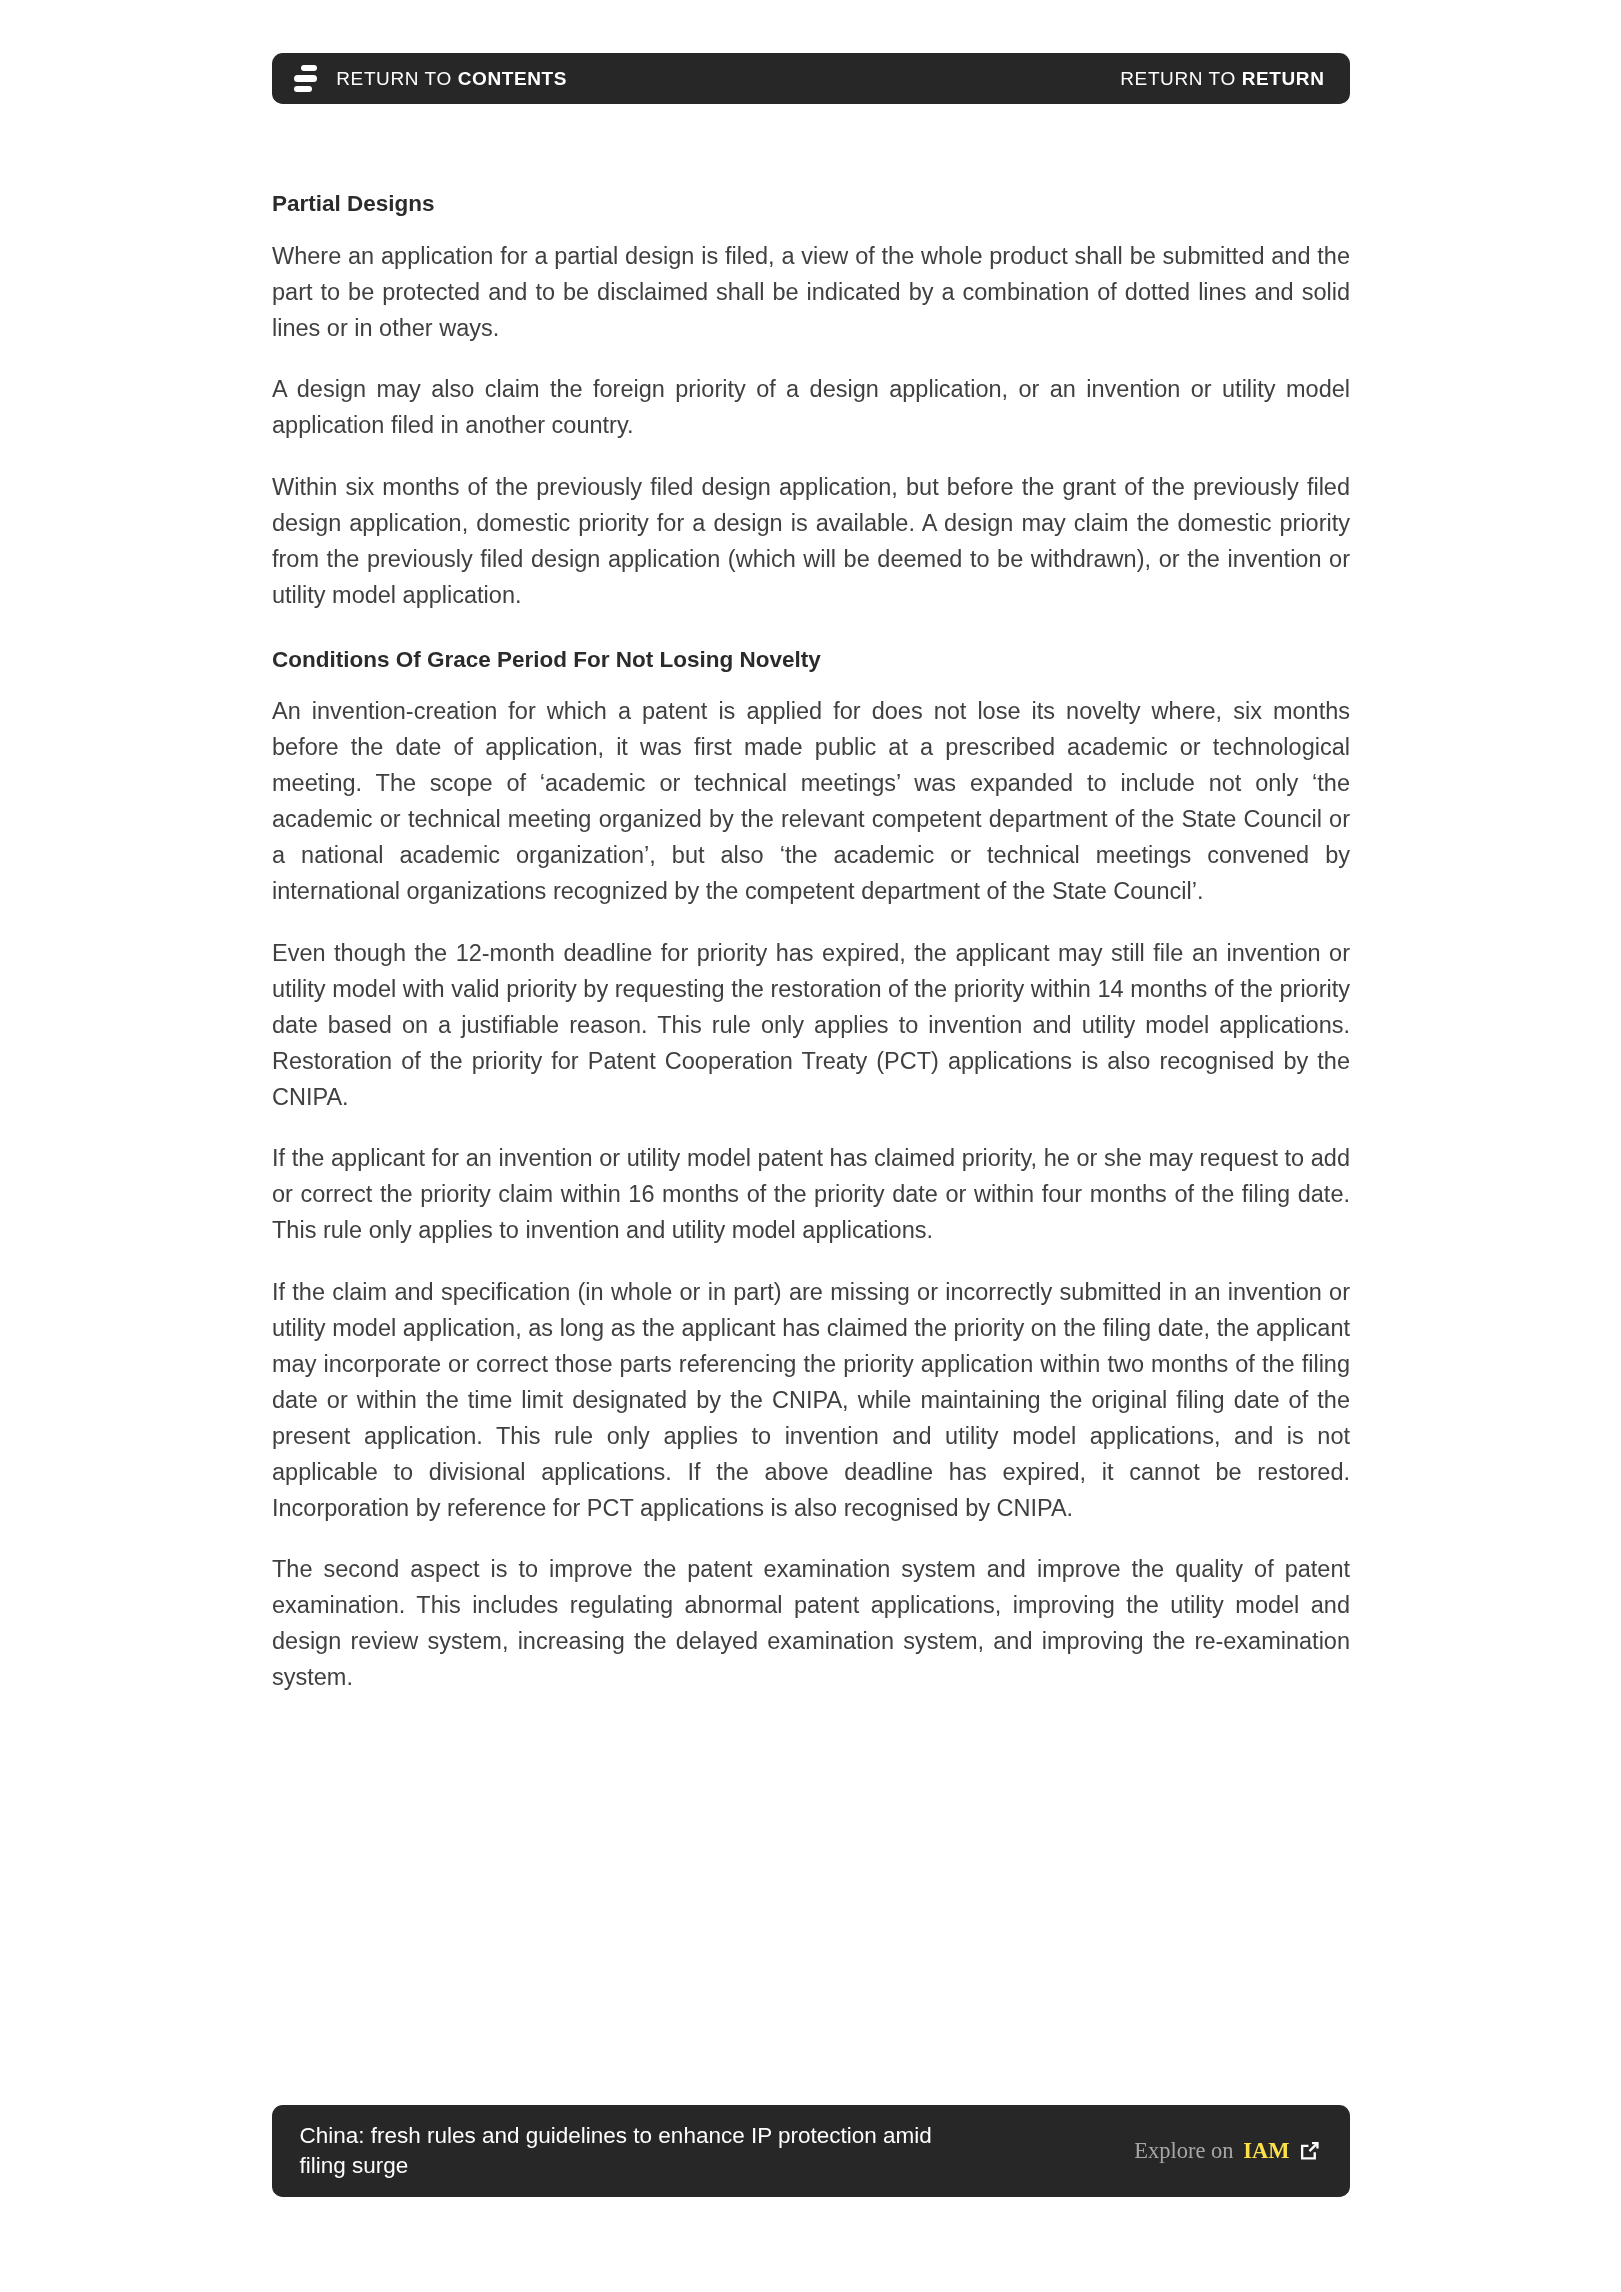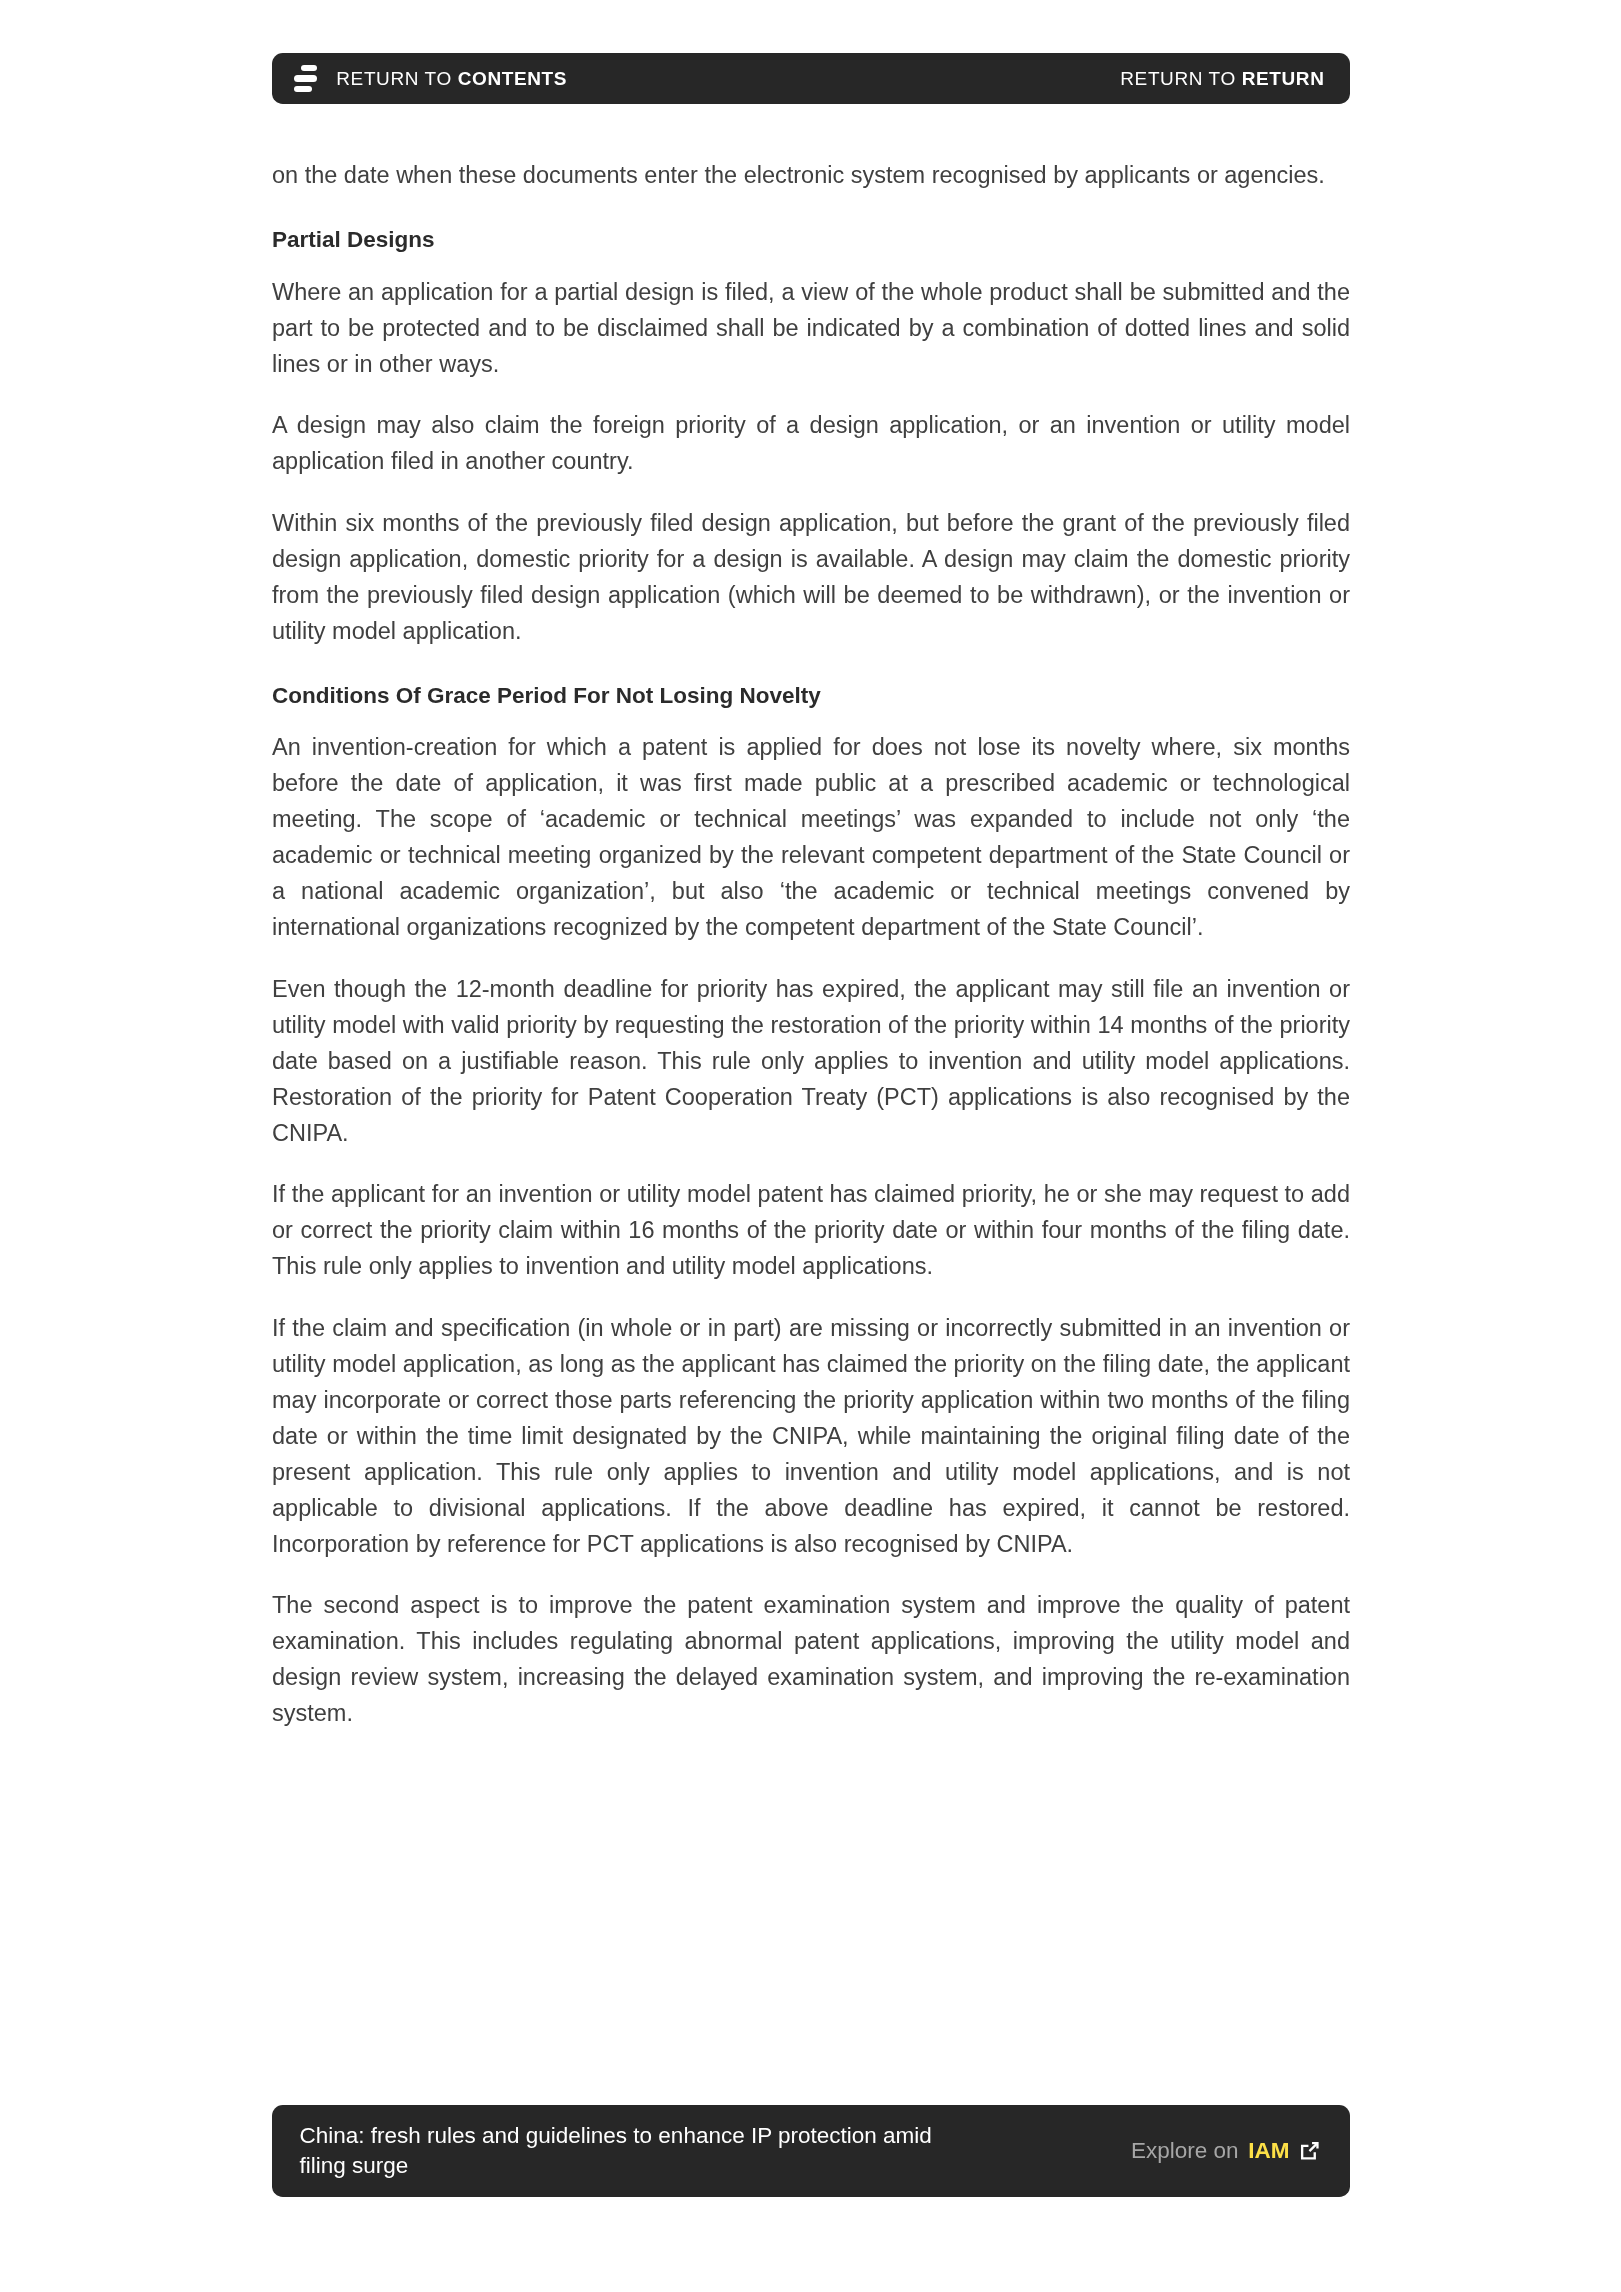--- a/index.html
+++ b/index.html
@@ -50,21 +50,21 @@
     color:#2b2b2b;
     margin:33px 0 19.6px 0;
   }
   
   .footer-title {
     font-size:22.5px; line-height:30px; font-weight:400;
     color:#ffffff; max-width:637px;
   }
   .explore {
     display:flex; align-items:center; gap:9.8px;
-    font-size:22.5px; white-space:nowrap; cursor:pointer;
+    font-size:22.5px; white-space:nowrap; cursor:pointer;font-family:Liberation Serif, serif;
   }
   .explore .muted { color:#a6a6a6; font-weight:400; }
   .explore .brand { color:#fde047; font-weight:700; }
   .ext-icon { width:21.6px; height:21.6px; display:block; }
 </style>
 </head>
 <body>
 
 <div class="page">
 
@@ -80,21 +80,20 @@
       </span>
     </div>
     <div class="bar-link">
       <span>
         <span class="prefix">RETURN TO</span>&nbsp;<span class="strong">RETURN</span>
       </span>
     </div>
   </div>
 
   <div class="article">
-    <p>on the date when these documents enter the electronic system recognised by applicants or agencies.</p>
     <h3>Partial Designs</h3>
     <p>Where an application for a partial design is filed, a view of the whole product shall be submitted and the part to be protected and to be disclaimed shall be indicated by a combination of dotted lines and solid lines or in other ways.</p>
     <p>A design may also claim the foreign priority of a design application, or an invention or utility model application filed in another country.</p>
     <p>Within six months of the previously filed design application, but before the grant of the previously filed design application, domestic priority for a design is available. A design may claim the domestic priority from the previously filed design application (which will be deemed to be withdrawn), or the invention or utility model application.</p>
     <h3>Conditions Of Grace Period For Not Losing Novelty</h3>
     <p>An invention-creation for which a patent is applied for does not lose its novelty where, six months before the date of application, it was first made public at a prescribed academic or technological meeting. The scope of ‘academic or technical meetings’ was expanded to include not only ‘the academic or technical meeting organized by the relevant competent department of the State Council or a national academic organization’, but also ‘the academic or technical meetings convened by international organizations recognized by the competent department of the State Council’.</p>
     <p>Even though the 12-month deadline for priority has expired, the applicant may still file an invention or utility model with valid priority by requesting the restoration of the priority within 14 months of the priority date based on a justifiable reason. This rule only applies to invention and utility model applications. Restoration of the priority for Patent Cooperation Treaty (PCT) applications is also recognised by the CNIPA.</p>
     <p>If the applicant for an invention or utility model patent has claimed priority, he or she may request to add or correct the priority claim within 16 months of the priority date or within four months of the filing date. This rule only applies to invention and utility model applications.</p>
     <p>If the claim and specification (in whole or in part) are missing or incorrectly submitted in an invention or utility model application, as long as the applicant has claimed the priority on the filing date, the applicant may incorporate or correct those parts referencing the priority application within two months of the filing date or within the time limit designated by the CNIPA, while maintaining the original filing date of the present application. This rule only applies to invention and utility model applications, and is not applicable to divisional applications. If the above deadline has expired, it cannot be restored. Incorporation by reference for PCT applications is also recognised by CNIPA.</p>
     <p>The second aspect is to improve the patent examination system and improve the quality of patent examination. This includes regulating abnormal patent applications, improving the utility model and design review system, increasing the delayed examination system, and improving the re-examination system.</p>

